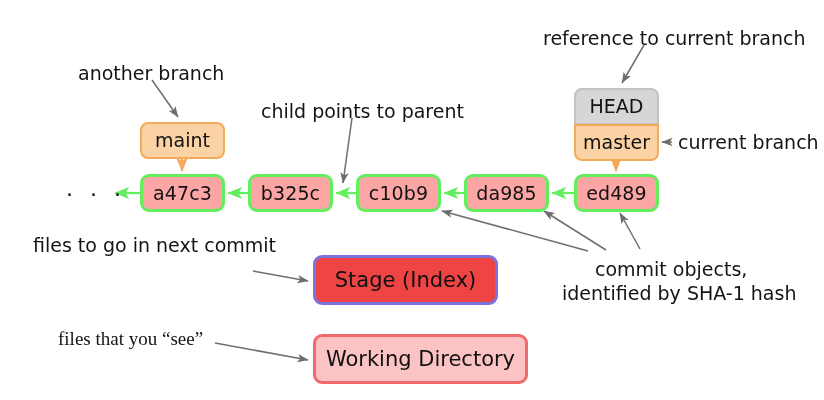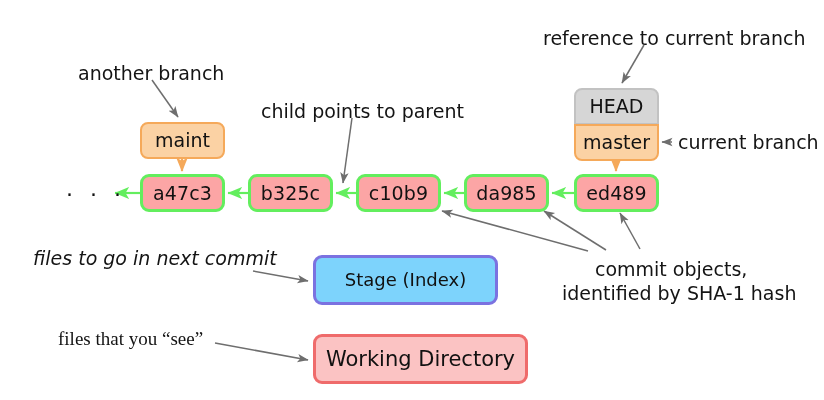--- a/index.html
+++ b/index.html
@@ -60,24 +60,24 @@
     border: 2px solid #c2c2c2;
     border-radius: 8px 8px 0 0;
     font-size: 19px;
     color: #121212;
   }
   .master-attached {
     border-radius: 0 0 8px 8px;
   }
   
   .stage {
-    background: #7dd3fc;
+    background: #ef4444;
     border: 3px solid #7b72e0;
     border-radius: 9px;
-    font-size: 18px;
+    font-size: 21px;
     color: #111111;
   }
   
   .workdir {
     background: #fbc3c3;
     border: 3px solid #ef6b6b;
     border-radius: 9px;
     font-size: 21px;
     color: #111111;
   }
@@ -152,18 +152,18 @@
   <div class="node head" style="left:574px; top:88px; width:85px; height:37px;">HEAD</div>
   <div class="node branch master-attached" style="left:574px; top:124px; width:85px; height:37px;">master</div>
 
   <div class="node stage" style="left:313px; top:255px; width:185px; height:50px;">Stage (Index)</div>
   <div class="node workdir" style="left:313px; top:334px; width:215px; height:50px;">Working Directory</div>
 
   <div class="annot" style="left:78px; top:62px;">another branch</div>
   <div class="annot" style="left:261px; top:100px;">child points to parent</div>
   <div class="annot" style="left:543px; top:27px;">reference to current branch</div>
   <div class="annot" style="left:678px; top:131px;">current branch</div>
-  <div class="annot" style="left:33px; top:247px;font-style:italic;">files to go in next commit</div>
+  <div class="annot" style="left:33px; top:234px;">files to go in next commit</div>
   <div class="annot" style="left:58px; top:327px;font-family:Liberation Serif, serif;">files that you “see”</div>
   <div class="annot" style="left:595px; top:258px;">commit objects,</div>
   <div class="annot" style="left:562px; top:282px;">identified by SHA-1 hash</div>
 
 </div>
 
 </body></html>

